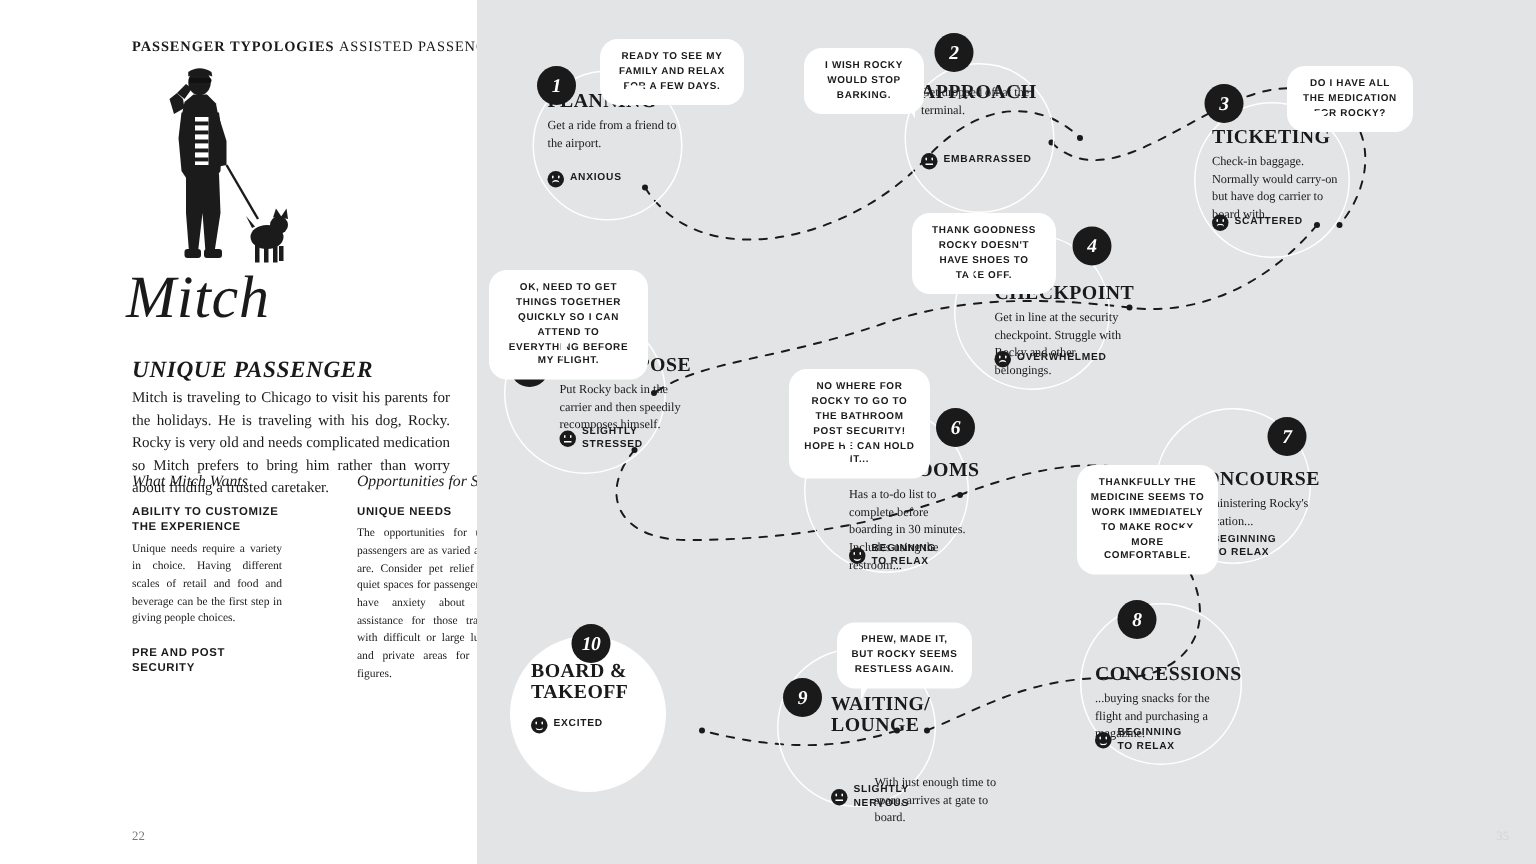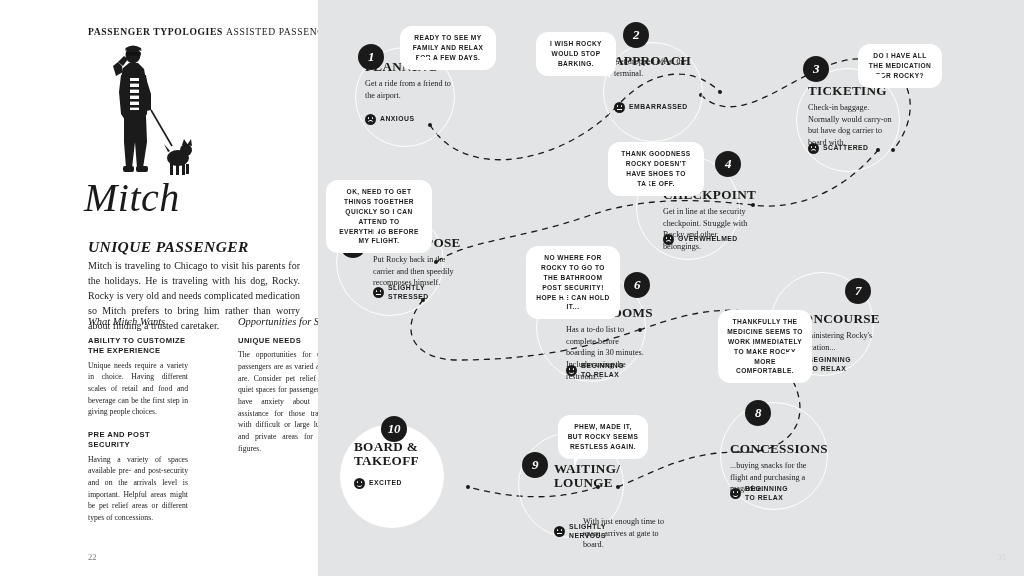--- a/index.html
+++ b/index.html
@@ -183,21 +183,20 @@
     <div class="name">Mitch</div>
     <div class="unique-head">UNIQUE PASSENGER</div>
     <div class="unique-body">Mitch is traveling to Chicago to visit his parents for the holidays.  He is traveling with his dog, Rocky. Rocky is very old and needs complicated medication so Mitch prefers to bring him rather than worry about finding a trusted caretaker.</div>
 
     <div class="col-wrap">
       <div class="sub-col one">
         <div class="sub-title">What Mitch Wants</div>
         <div class="sub-head">ABILITY TO CUSTOMIZE THE EXPERIENCE</div>
         <div class="sub-body">Unique needs require a variety in choice. Having different scales of retail and food and beverage can be the first step in giving people choices.</div>
         <div class="sub-head">PRE AND POST SECURITY</div>
-        <div class="sub-body">Having a variety of spaces available pre- and post-security and on the arrivals level is important.  Helpful areas might be pet relief areas or different types of concessions.</div>
       </div>
       <div class="sub-col two">
         <div class="sub-title">Opportunities for SFO</div>
         <div class="sub-head">UNIQUE NEEDS</div>
         <div class="sub-body">The opportunities for unique passengers are as varied as they are.  Consider pet relief areas, quiet spaces for passengers who have anxiety about travel, assistance for those traveling with difficult or large luggage and private areas for public figures.</div>
       </div>
     </div>
 
     <div class="folio left">22</div>
   </div>

